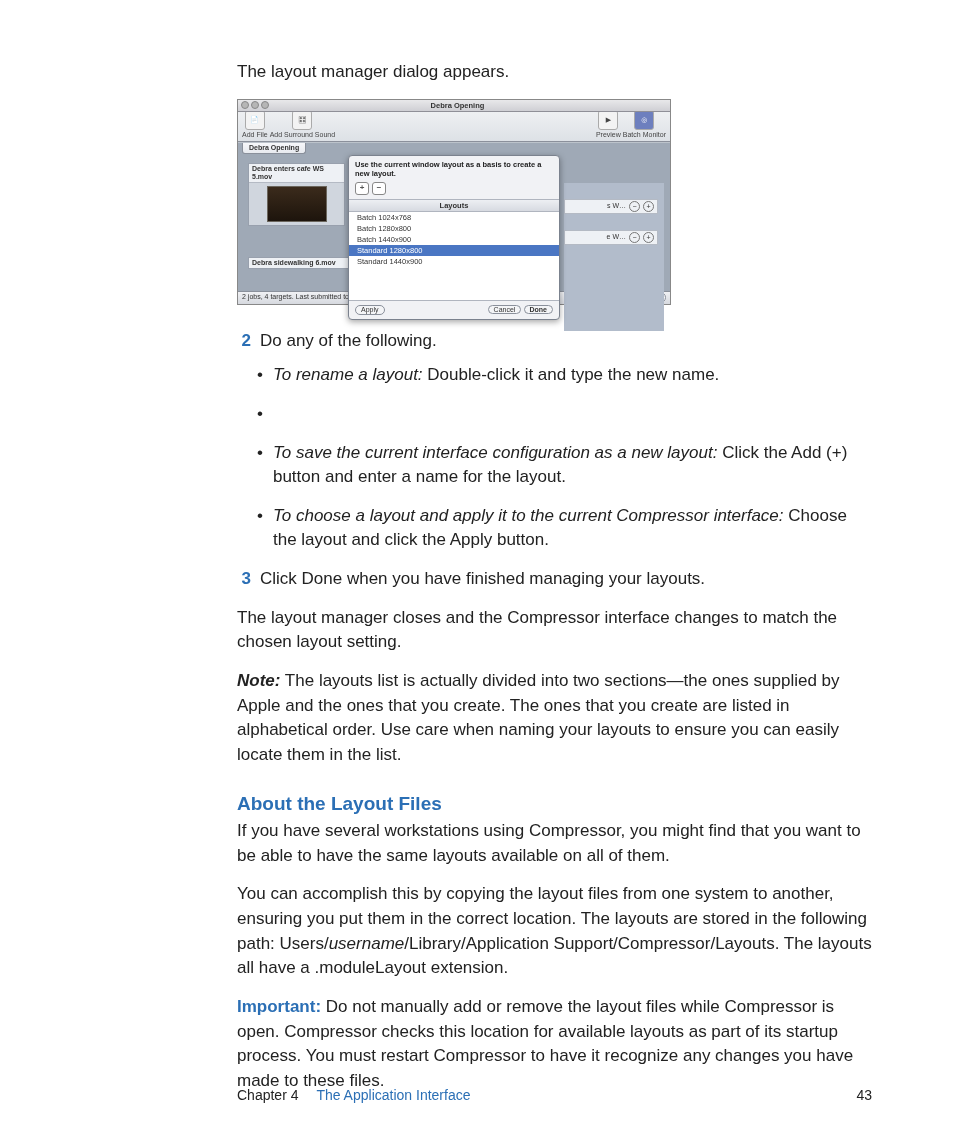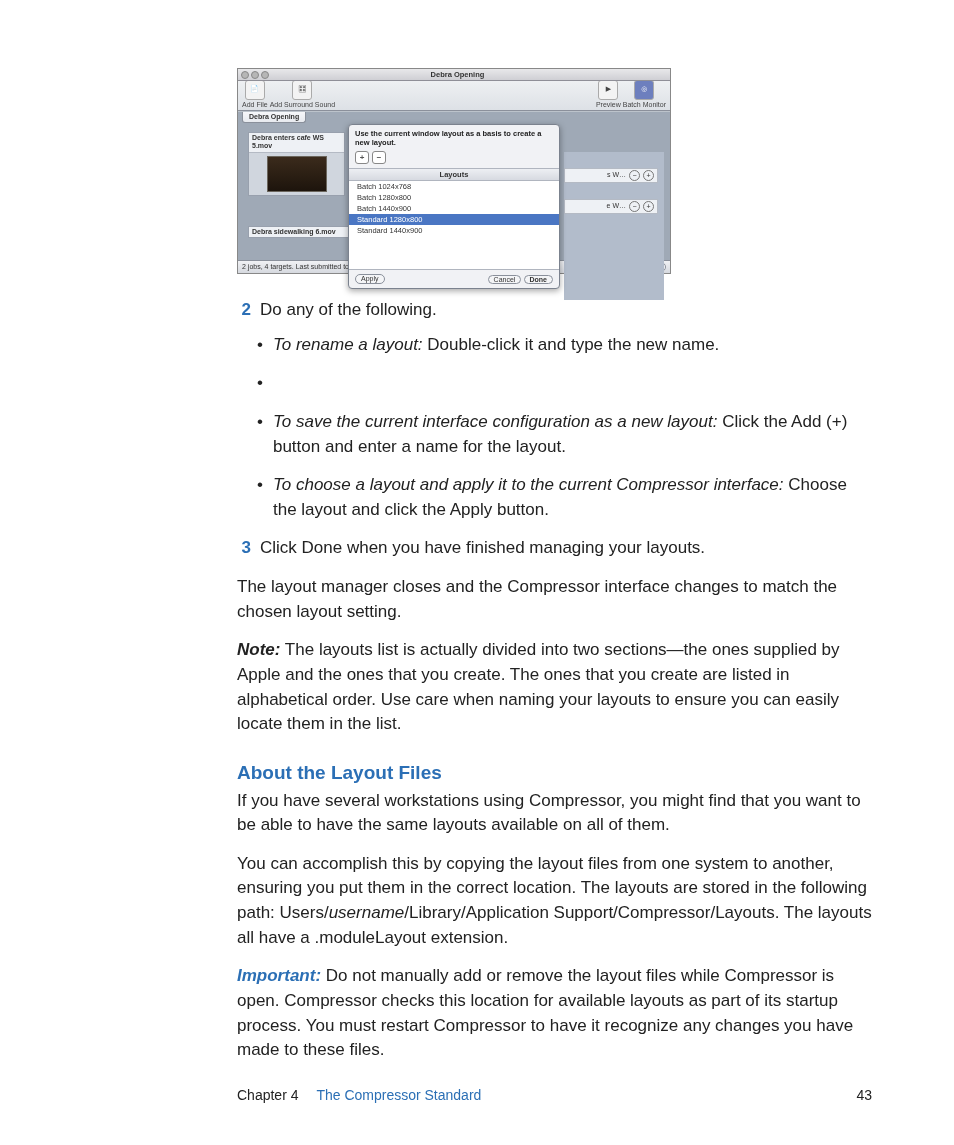--- a/index.html
+++ b/index.html
@@ -100,37 +100,38 @@
   
   .numlist{margin:0 0 14px -14px;padding-left:14px;}
   .numrow{display:flex;align-items:flex-start;margin:0 0 14px 0;}
   .num{color:#2b6fb5;font-weight:700;min-width:14px;text-align:right;margin-right:9px;}
   .bullets{margin:0 0 12px 0;padding-left:20px;}
   .bi{display:flex;align-items:flex-start;margin:0 0 14px 0;}
   .bmark{margin-right:10px;color:#222;}
   .it{font-style:italic;}
   .h3{color:#2b6fb5;font-weight:600;font-size:19px;margin:22px 0 2px 0;}
   .noteLabel{font-weight:700;font-style:italic;}
-  .imp{font-weight:700;font-style:italic;color:#2b6fb5;margin-top:15px;}
+  .imp{font-weight:700;color:#2b6fb5;margin-top:15px;}
   .pathItalic{font-style:italic;}
   .footer{
     position:absolute;left:237px;right:82px;bottom:40px;
     display:flex;justify-content:space-between;align-items:baseline;
     font-size:14px;
   }
   .chap{font-weight:400;}
   .chapTitle{color:#2b6fb5;margin-left:14px;}
   .pgnum{font-weight:400;}
 </style>
 </head>
 <body>
 
 <div class="page">
   <div class="content">
 
+    <p class="para">The layout manager dialog appears.</p>
 
     <div class="shot">
       <div class="winbar">
         <div class="tl">
           <div class="dot"></div>
           <div class="dot"></div>
           <div class="dot"></div>
         </div>
         <div class="wintitle">Debra Opening</div>
         <div style="width:24px"></div>
@@ -249,17 +250,17 @@
 
     <p class="para">
       <span class="imp">Important:</span><span>  Do not manually add or remove the layout files while Compressor is open. Compressor checks this location for available layouts as part of its startup process. You must restart Compressor to have it recognize any changes you have made to these files.</span>
     </p>
 
   </div>
 
   <div class="footer">
     <span>
       <span class="chap">Chapter 4</span>
-      <span class="chapTitle">The Compressor Standard</span>
+      <span class="chapTitle">The Application Interface</span>
     </span>
     <span class="pgnum">43</span>
   </div>
 </div>
 
 </body></html>

